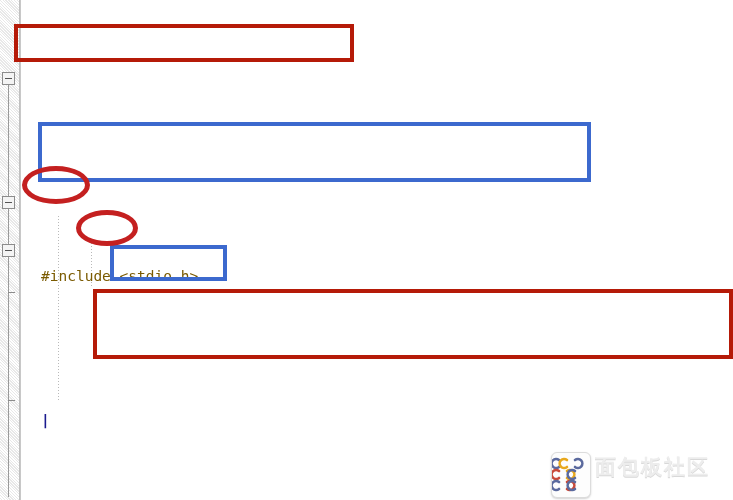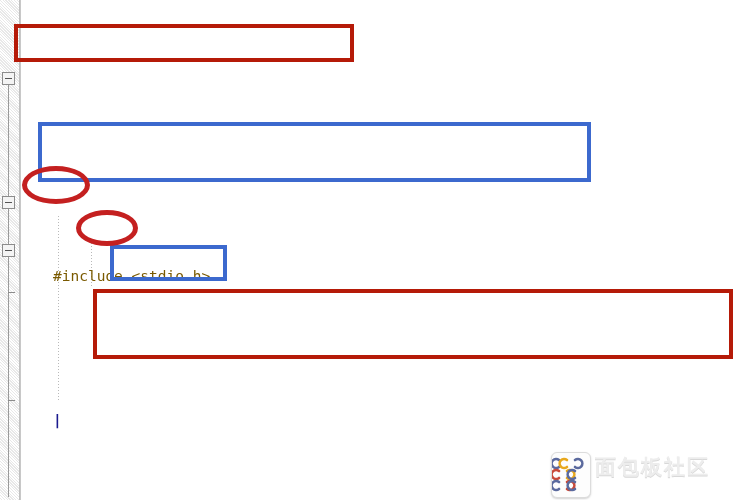--- a/index.html
+++ b/index.html
@@ -33,21 +33,21 @@
   .fold-tick{
     position:absolute;left:8px;width:7px;height:1px;background:#8c8c8c;
   }
 
   
   .code{
     position:absolute;left:20px;top:0;width:713px;height:500px;
     font-size:14.5px;line-height:24px;white-space:pre;
   }
   .row{position:relative;height:24px;}
-  .rowtext{position:relative;z-index:2;padding-left:1px;margin-left:32px;} 
+  .rowtext{position:relative;z-index:2;padding-left:21px;} 
   .plain{color:#101010;}
   .pp{color:#7a5a00;}        
   .op{color:#1b1b8f;font-weight:bold;}       
 
   
   .guide{
     position:absolute;width:1px;
     background:repeating-linear-gradient(to bottom,#b9b9b9 0 1px,transparent 1px 3px);
     z-index:1;
   }

